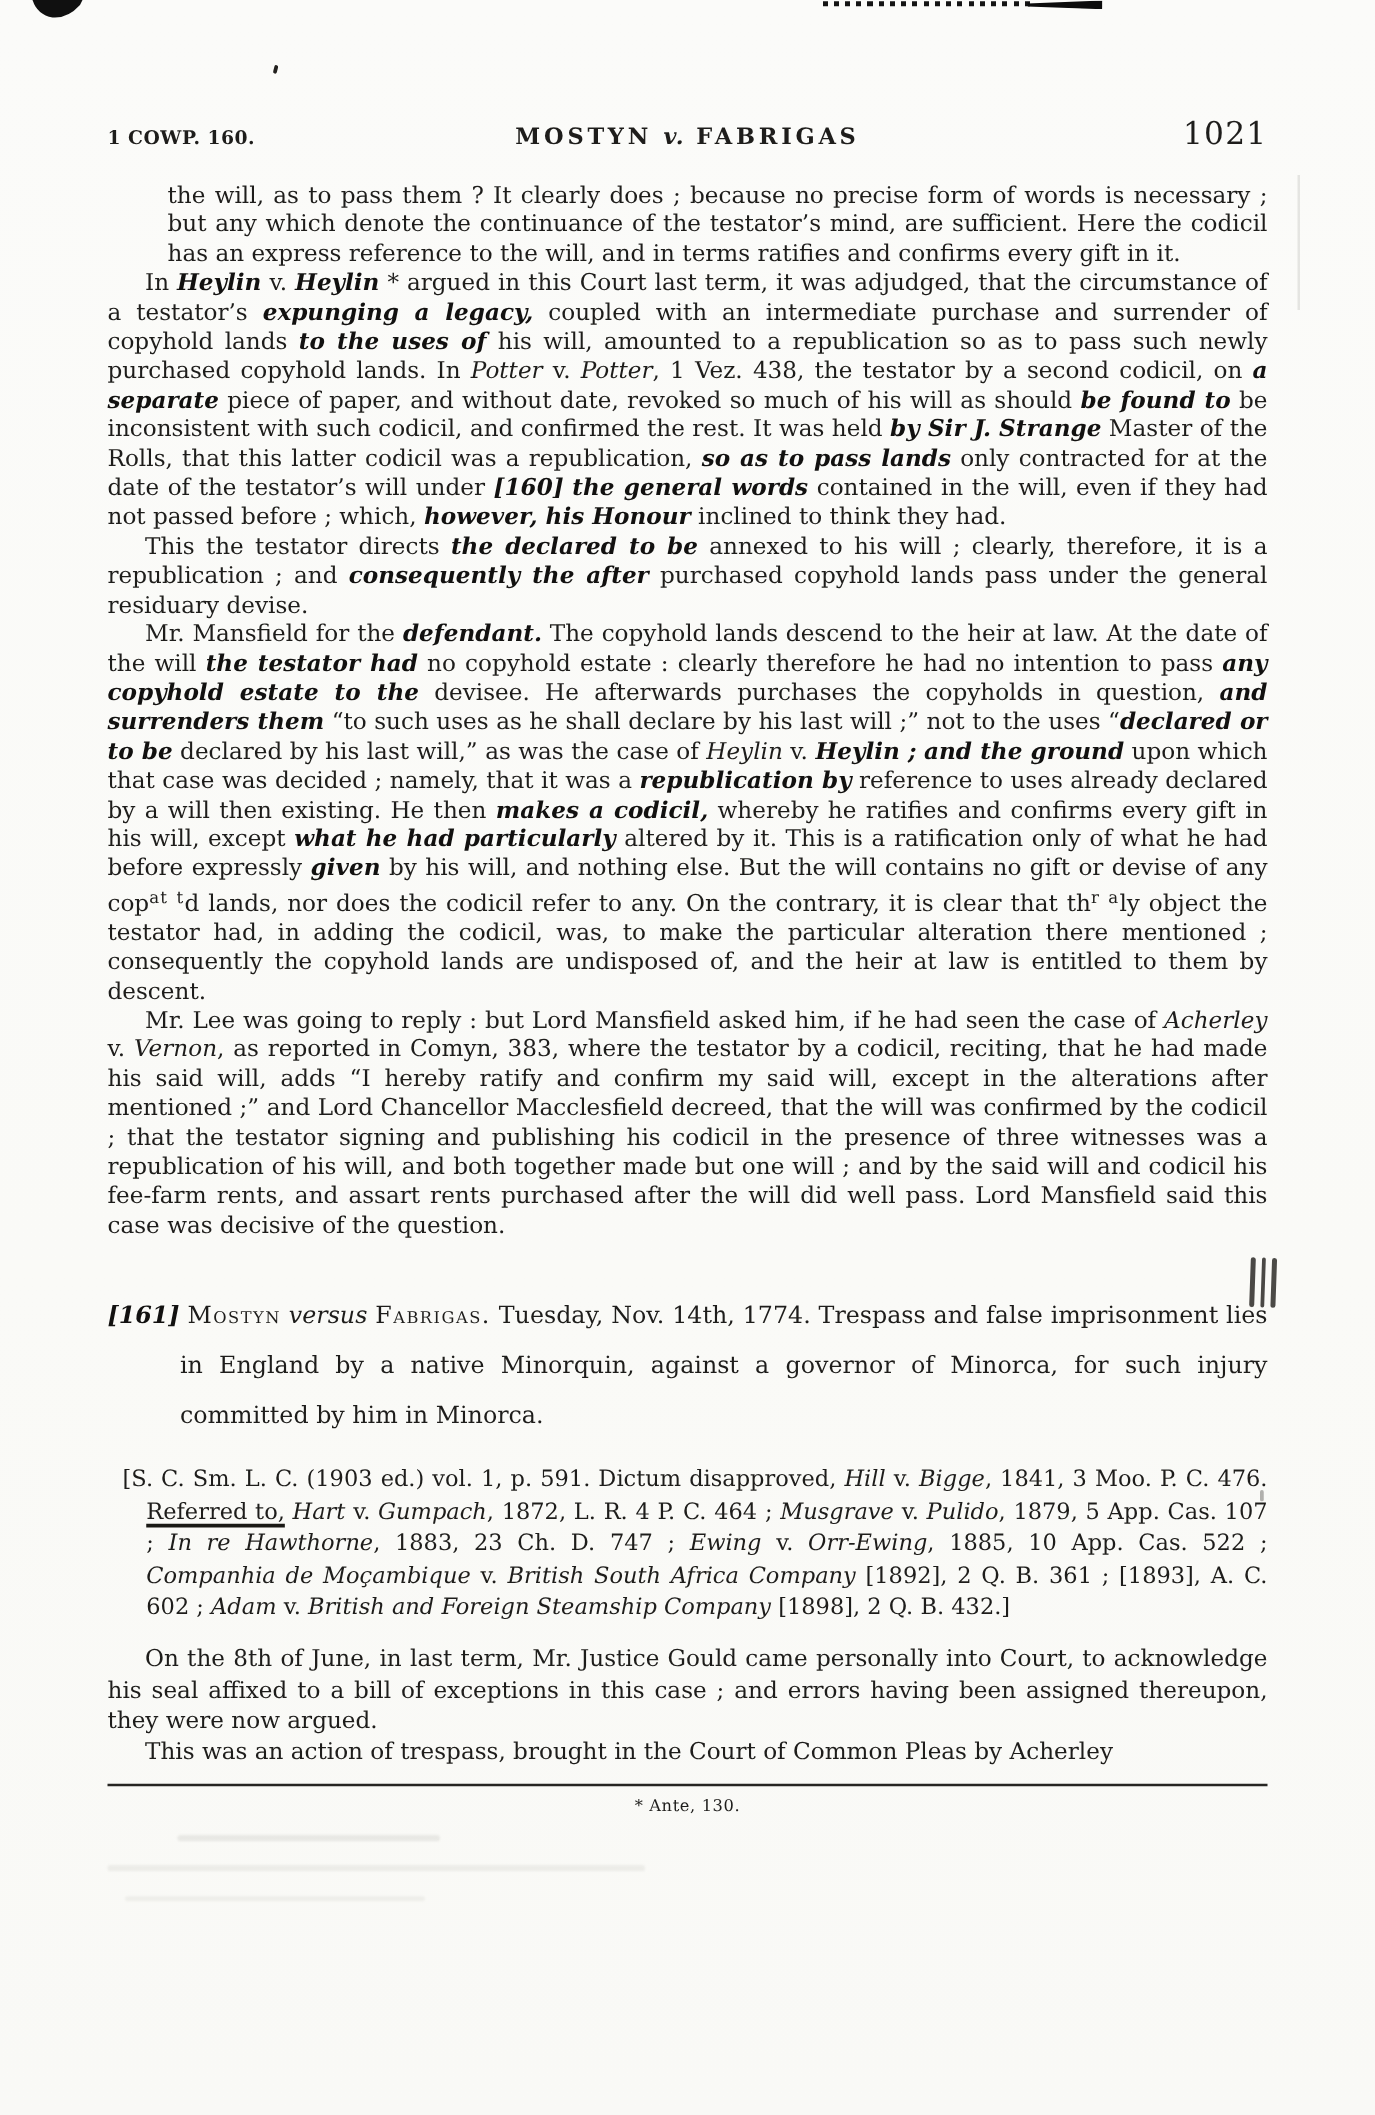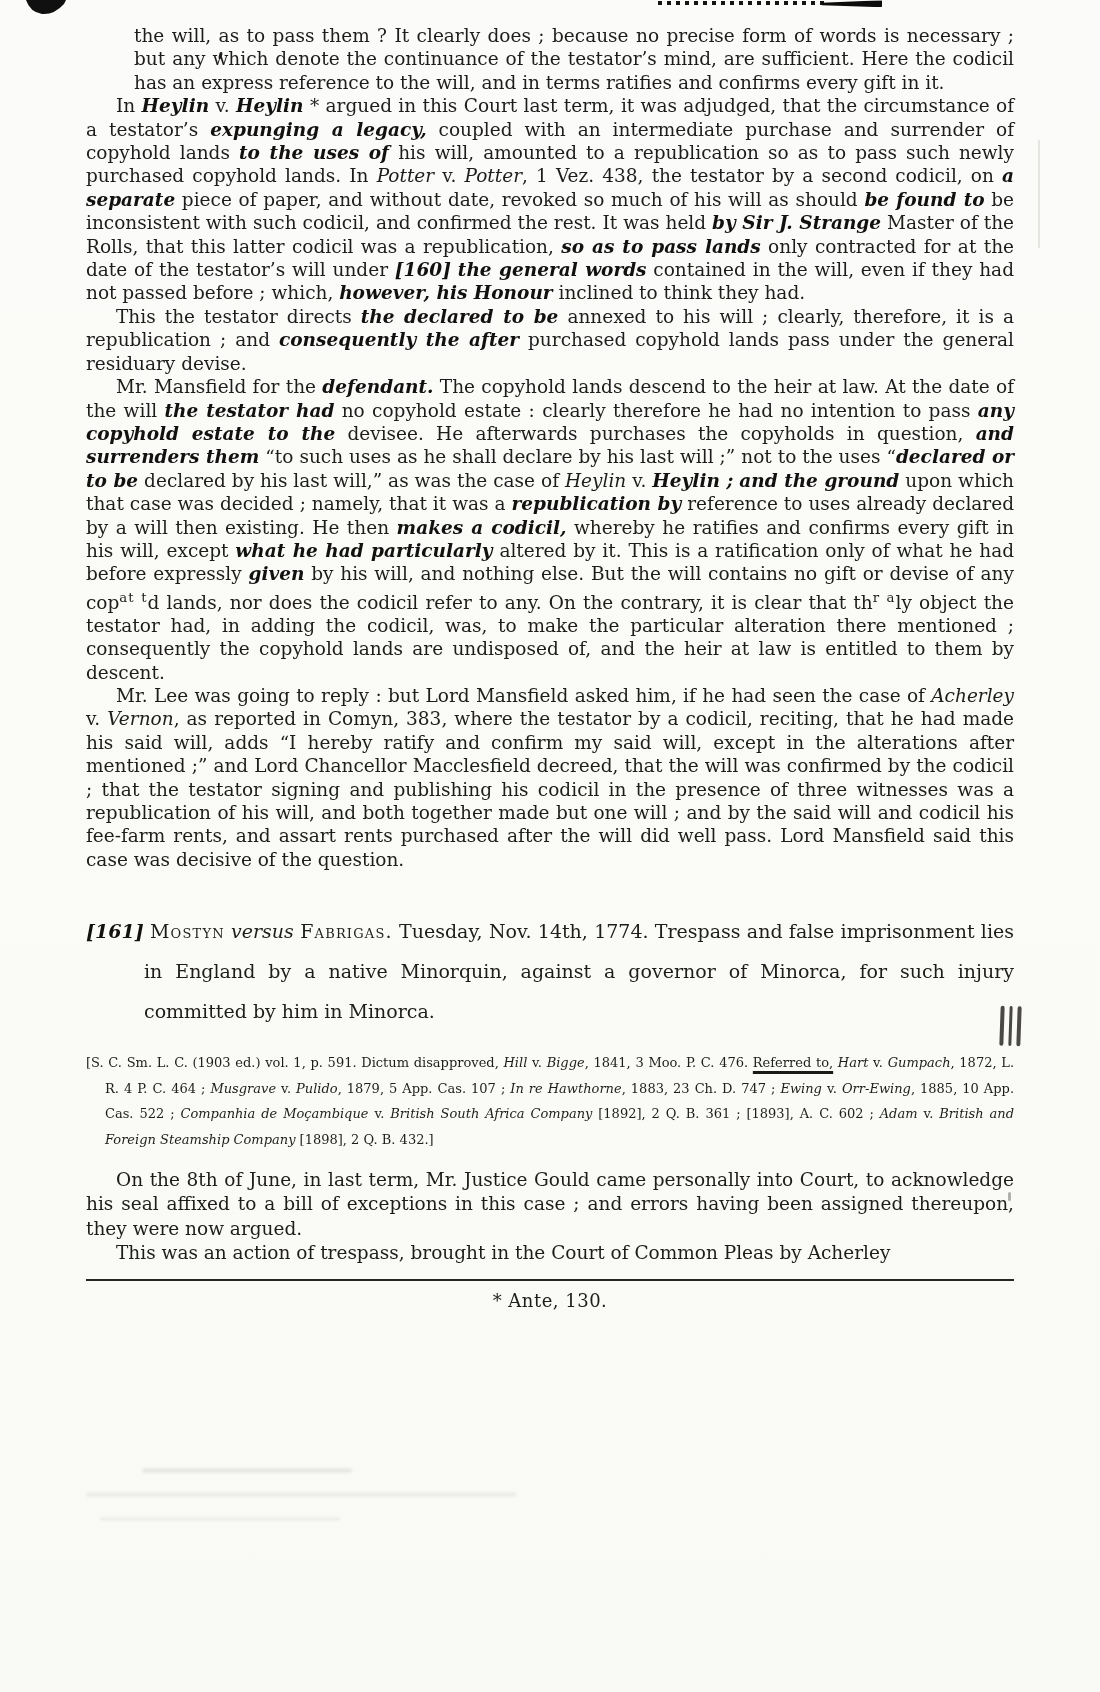--- a/index.html
+++ b/index.html
@@ -19,25 +19,25 @@
   .h-center{flex:1;text-align:center;font-weight:bold;font-size:18px;letter-spacing:3px;white-space:nowrap;}
   .h-center .rs-i{letter-spacing:1px;}
   .h-right{width:210px;text-align:right;font-size:25px;font-weight:400;letter-spacing:1px;}
   
   .body-block{margin-top:24px;font-size:18.5px;line-height:23.4px;text-align:justify;}
   .body-block p,.closing p{margin:0;}
   p.ind{text-indent:30px;}
   p.flush{text-indent:0;margin-left:48px;}
   .headnote{margin-top:40px;font-size:19px;line-height:40px;text-align:justify;
             padding-left:58px;text-indent:-58px;}
-  .citations{margin-top:14px;font-size:13px;line-height:25.4px;text-align:justify;
-             padding-left:19px;text-indent:-19px;}
+  .citations{margin-top:14px;font-size:18px;line-height:25.4px;text-align:justify;
+             padding-left:19px;text-indent:-19px;margin-left:12px;}
   .closing{margin-top:16px;font-size:18.5px;line-height:24.4px;text-align:justify;}
   .footrule{margin-top:13px;border:none;border-top:2.4px solid #262522;width:100%;}
-  .footnote{margin-top:9px;text-align:center;font-size:18px;letter-spacing:.5px;}
+  .footnote{margin-top:9px;text-align:center;font-size:13px;letter-spacing:.5px;}
   
   .rs-i{font-style:italic;}
   .rs-b{font-weight:bold;color:#121110;font-style:italic;}
   .rs-bi{font-weight:bold;font-style:italic;color:#121110;}
   .rs-sc{font-variant:small-caps;letter-spacing:1.2px;}
   .rs-sup{font-size:.72em;vertical-align:.5em;letter-spacing:1px;}
   .rs-uink{text-decoration:underline;text-decoration-thickness:3px;text-underline-offset:4px;text-decoration-color:#1a1915;}
   
   .art{position:absolute;}
   .art-hook{left:20px;top:0;}
@@ -72,20 +72,25 @@
       <div></div>
       <div></div>
   </div>
   <div class="art art-speck2"></div>
   <div class="smudge sm1"></div>
   <div class="smudge sm2"></div>
   <div class="smudge sm3"></div>
 
   <div class="content">
 
+    <div class="runhead">
+      <div class="h-left">1 COWP. 160.</div>
+      <div class="h-center"><span>MOSTYN </span><span class="rs-i">v.</span><span> FABRIGAS</span></div>
+      <div class="h-right">1021</div>
+    </div>
 
     <div class="body-block">
       <p class="flush"><span>the will, as to pass them ?  It clearly does ; because no precise form of words is necessary ; but any which denote the continuance of the testator’s mind, are sufficient.  Here the codicil has an express reference to the will, and in terms ratifies and confirms every gift in it.</span></p>
       <p class="ind"><span>In </span><span class="rs-bi">Heylin</span><span> v. </span><span class="rs-bi">Heylin</span><span> * argued in this Court last term, it was adjudged, that the circumstance of a testator’s </span><span class="rs-b">expunging a legacy,</span><span> coupled with an intermediate purchase and surrender of copyhold lands </span><span class="rs-b">to the uses of</span><span> his will, amounted to a republication so as to pass such newly purchased copyhold lands.  In </span><span class="rs-i">Potter</span><span> v. </span><span class="rs-i">Potter</span><span>, 1 Vez. 438, the testator by a second codicil, on </span><span class="rs-b">a separate</span><span> piece of paper, and without date, revoked so much of his will as should </span><span class="rs-b">be found to</span><span> be inconsistent with such codicil, and confirmed the rest.  It was held </span><span class="rs-b">by Sir J. Strange</span><span> Master of the Rolls, that this latter codicil was a republication, </span><span class="rs-b">so as to pass lands</span><span> only contracted for at the date of the testator’s will under </span><span class="rs-b">[160]</span><span> </span><span class="rs-b">the general words</span><span> contained in the will, even if they had not passed before ; which, </span><span class="rs-b">however, his Honour</span><span> inclined to think they had.</span></p>
       <p class="ind"><span>This the testator directs </span><span class="rs-b">the declared to be</span><span> annexed to his will ; clearly, therefore, it is a republication ; and </span><span class="rs-b">consequently the after</span><span> purchased copyhold lands pass under the general residuary devise.</span></p>
       <p class="ind"><span>Mr. Mansfield for the </span><span class="rs-b">defendant.</span><span>  The copyhold lands descend to the heir at law.  At the date of the will </span><span class="rs-b">the testator had</span><span> no copyhold estate : clearly therefore he had no intention to pass </span><span class="rs-b">any copyhold estate to the</span><span> devisee.  He afterwards purchases the copyholds in question, </span><span class="rs-b">and surrenders them</span><span> “to such uses as he shall declare by his last will ;” not to the uses “</span><span class="rs-b">declared or to be</span><span> declared by his last will,” as was the case of </span><span class="rs-i">Heylin</span><span> v. </span><span class="rs-bi">Heylin ;</span><span> </span><span class="rs-b">and the ground</span><span> upon which that case was decided ; namely, that it was a </span><span class="rs-b">republication by</span><span> reference to uses already declared by a will then existing.  He then </span><span class="rs-b">makes a codicil,</span><span> whereby he ratifies and confirms every gift in his will, except </span><span class="rs-b">what he had particularly</span><span> altered by it.  This is a ratification only of what he had before expressly </span><span class="rs-b">given</span><span> by his will, and nothing else.  But the will contains no gift or devise of any cop</span><span class="rs-sup">at t</span><span>d lands, nor does the codicil refer to any.  On the contrary, it is clear that th</span><span class="rs-sup">r a</span><span>ly object the testator had, in adding the codicil, was, to make the particular alteration there mentioned ; consequently the copyhold lands are undisposed of, and the heir at law is entitled to them by descent.</span></p>
       <p class="ind"><span>Mr. Lee was going to reply : but Lord Mansfield asked him, if he had seen the case of </span><span class="rs-i">Acherley</span><span> v. </span><span class="rs-i">Vernon</span><span>, as reported in Comyn, 383, where the testator by a codicil, reciting, that he had made his said will, adds “I hereby ratify and confirm my said will, except in the alterations after mentioned ;” and Lord Chancellor Macclesfield decreed, that the will was confirmed by the codicil ; that the testator signing and publishing his codicil in the presence of three witnesses was a republication of his will, and both together made but one will ; and by the said will and codicil his fee-farm rents, and assart rents purchased after the will did well pass.  Lord Mansfield said this case was decisive of the question.</span></p>
     </div>
 
     <p class="headnote"><span class="rs-b">[161]</span><span> </span><span class="rs-sc">Mostyn</span><span> </span><span class="rs-i">versus</span><span> </span><span class="rs-sc">Fabrigas.</span><span>  Tuesday, Nov. 14th, 1774.  Trespass and false imprisonment lies in England by a native Minorquin, against a governor of Minorca, for such injury committed by him in Minorca.</span></p>

